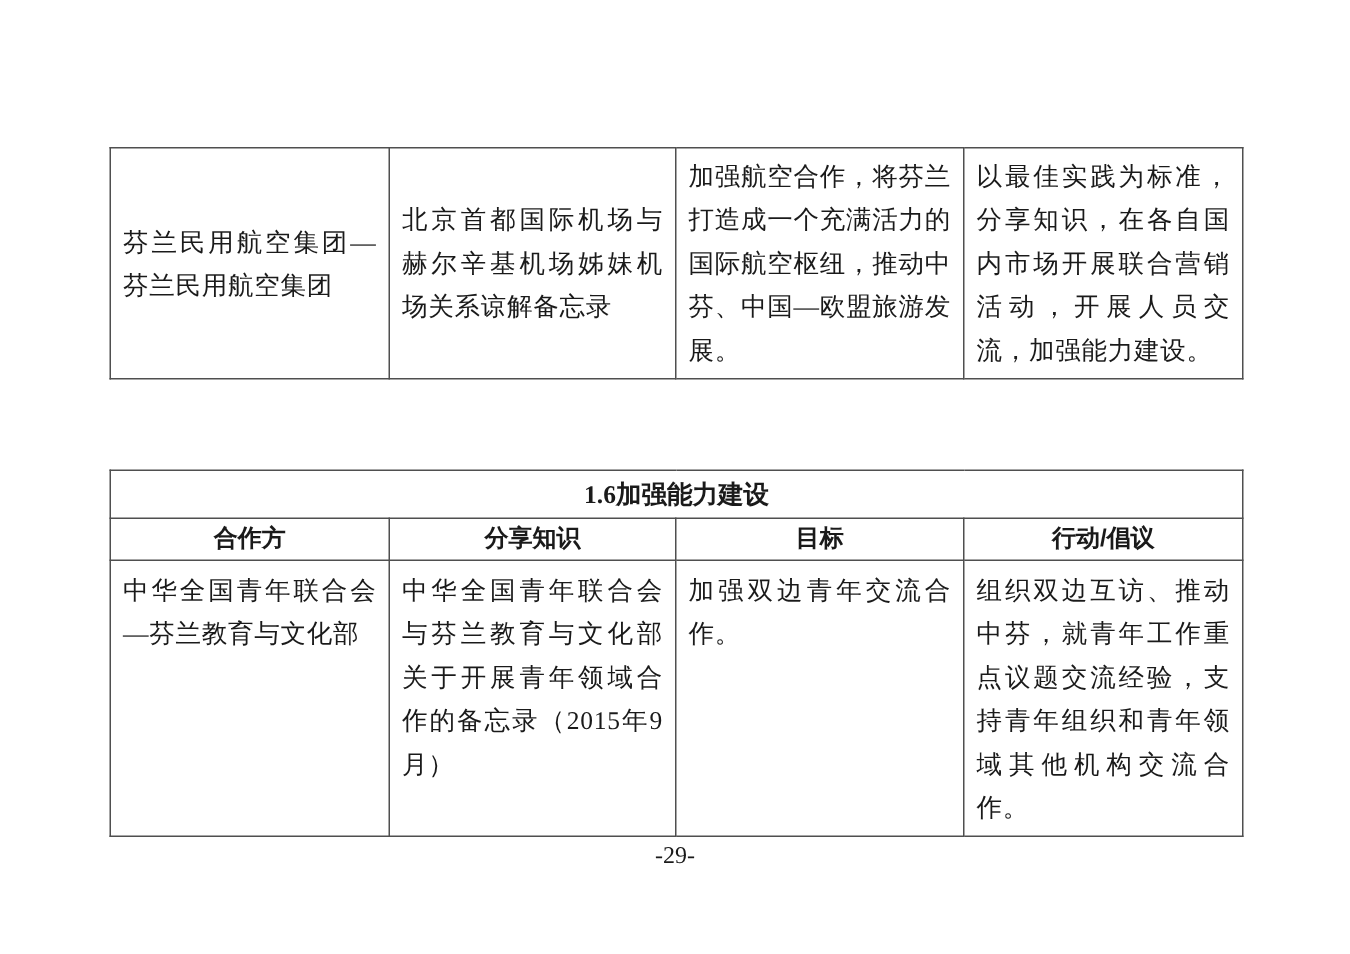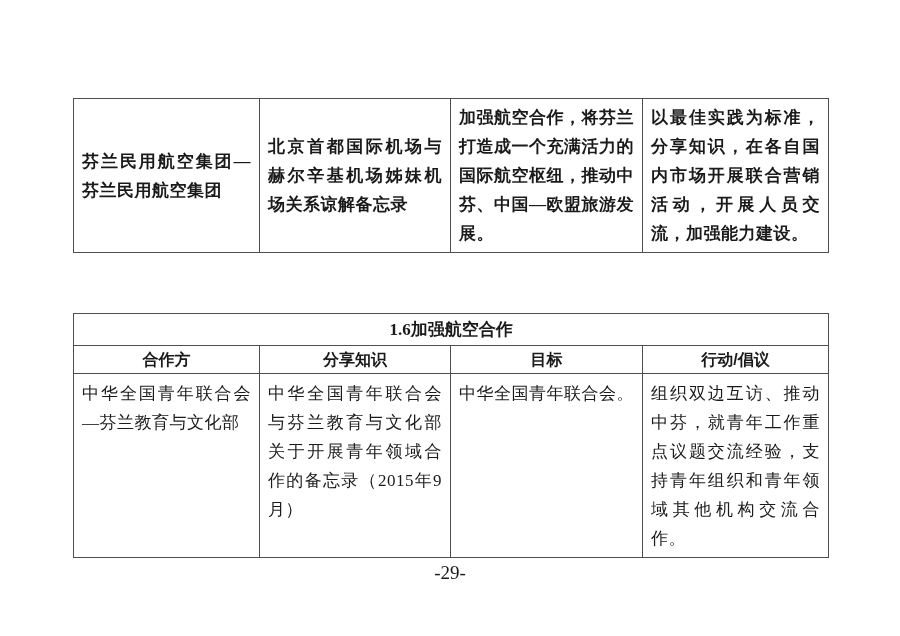--- a/index.html
+++ b/index.html
@@ -32,21 +32,20 @@
     text-justify: inter-character;
     letter-spacing: 0.5px;
     word-break: break-all;
     overflow: hidden;
   }
   
   .tbl-aviation { top: 98px; }
   .tbl-aviation td {
     height: 148px;
     vertical-align: middle;
-    font-weight: bold;
   }
   
   .tbl-culture { top: 313px; }
   .tbl-culture .title-row td {
     height: 32px;
     text-align: center;
     vertical-align: middle;
     font-weight: bold;
     padding: 2px 8px;
     line-height: 24px;
@@ -74,21 +73,21 @@
   .tbl-culture .data-row td {
     height: 160px;
     vertical-align: top;
     padding-top: 5px;
   }
   .page-number {
     position: absolute;
     left: 0; right: 0;
     top: 562px;
     text-align: center;
-    font-size: 19px;
+    font-size: 16px;
     font-family: "Liberation Serif", serif;
     color: #1a1a1a;
   }
 </style>
 </head>
 <body>
 
 <div class="page">
 
   <table class="doc-table tbl-aviation">
@@ -111,33 +110,33 @@
   <table class="doc-table tbl-culture">
     <colgroup>
       <col style="width:186px">
       <col style="width:191px">
       <col style="width:192px">
       <col style="width:186px">
     </colgroup>
     <tbody>
       <tr class="title-row">
         <td colspan="4">
-          <span class="title-num">1.6</span><span class="title-text">加强航空合作</span>
+          <span class="title-num">1.6</span><span class="title-text">加强能力建设</span>
         </td>
       </tr>
       <tr class="header-row">
         <th>合作方</th>
         <th>分享知识</th>
         <th>目标</th>
         <th>行动/倡议</th>
       </tr>
       <tr class="data-row">
         <td>中华全国青年联合会—芬兰教育与文化部</td>
         <td>中华全国青年联合会与芬兰教育与文化部关于开展青年领域合作的备忘录（2015年9月）</td>
-        <td>中华全国青年联合会。</td>
+        <td>加强双边青年交流合作。</td>
         <td>组织双边互访、推动中芬，就青年工作重点议题交流经验，支持青年组织和青年领域其他机构交流合作。</td>
       </tr>
     </tbody>
   </table>
 
   <div class="page-number">-29-</div>
 
 </div>
 
 </body></html>

